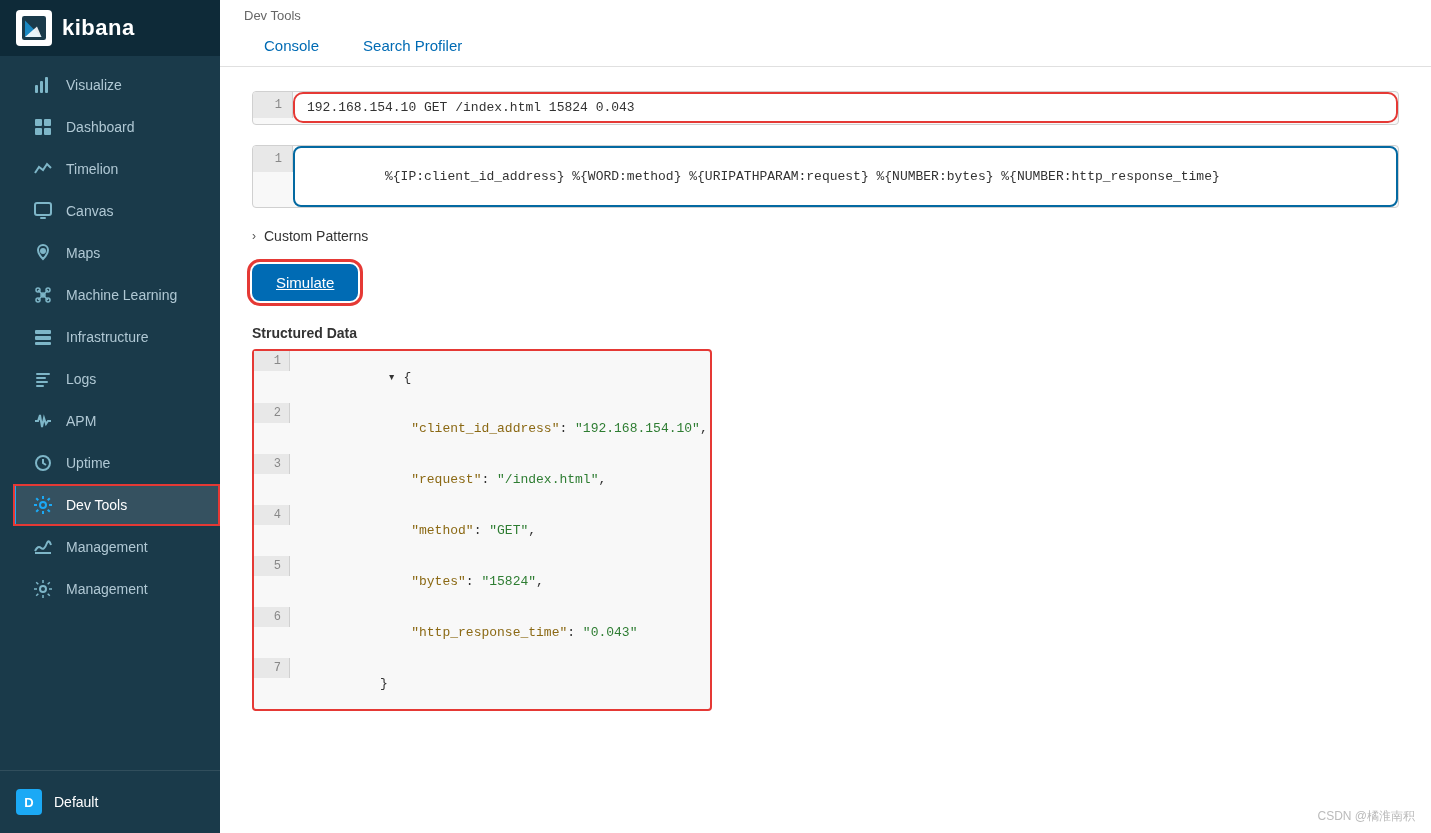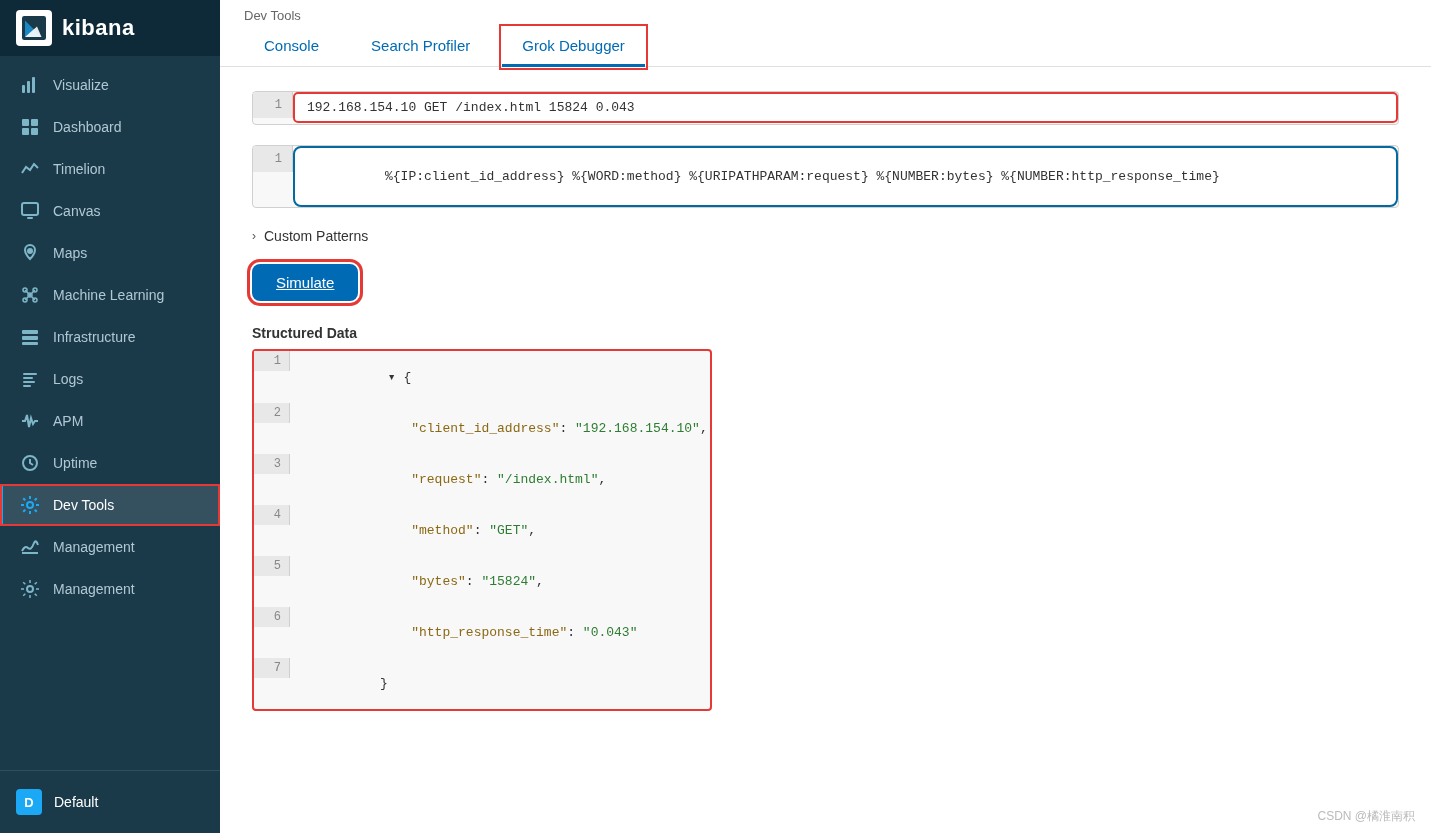--- a/index.html
+++ b/index.html
@@ -38,20 +38,21 @@
     .nav-item {
       display: flex;
       align-items: center;
       padding: 10px 16px;
       cursor: pointer;
       color: #b0c8d4;
       font-size: 14px;
       font-weight: 500;
       border-left: 3px solid transparent;
       transition: background 0.15s;
+      margin-left: 13px;
     }
     .nav-item.active {
       background: rgba(255,255,255,0.12);
       border-left-color: #1ba9f5;
       color: #fff;
     }
     .nav-item .nav-icon {
       width: 22px; height: 22px;
       margin-right: 12px;
       display: flex; align-items: center; justify-content: center;
@@ -95,21 +96,21 @@
       border-bottom: 1px solid #e0e0e0;
       background: #fff;
     }
     .page-title-bar {
       font-size: 13px;
       color: #666;
       padding-bottom: 4px;
     }
     .tabs {
       display: flex;
-      gap: 12px;
+      gap: 4px;
     }
     .tab {
       padding: 10px 20px;
       cursor: pointer;
       font-size: 15px;
       color: #006bb4;
       border-bottom: 3px solid transparent;
       margin-bottom: -1px;
       font-weight: 400;
     }
@@ -155,21 +156,21 @@
       color: #888;
       text-align: right;
       padding: 6px 10px 6px 0;
       font-size: 12px;
       user-select: none;
       border-right: 1px solid #d0d0d0;
     }
 
     .sample-data-input {
       border: 2px solid #e53935;
-      border-radius: 5px;
+      border-radius: 10px;
       padding: 6px 12px;
       background: #fff;
       flex: 1;
       color: #333;
       white-space: pre;
       overflow-x: auto;
       display: flex;
       align-items: center;
     }
 
@@ -427,23 +428,20 @@
 <div class="main">
   <div class="page-header">
     <div class="page-title-bar">Dev Tools</div>
     <div class="tabs">
       <div class="tab">
         <span>Console</span>
       </div>
       <div class="tab">
         <span>Search Profiler</span>
       </div>
-      <div class="tab active">
-        <span>Grok Debugger</span>
-      </div>
     </div>
   </div>
 
   <div class="page-content">
 
     
     <div class="code-editor">
       <div class="code-line">
         <div class="line-number">1</div>
         <div class="sample-data-input">

